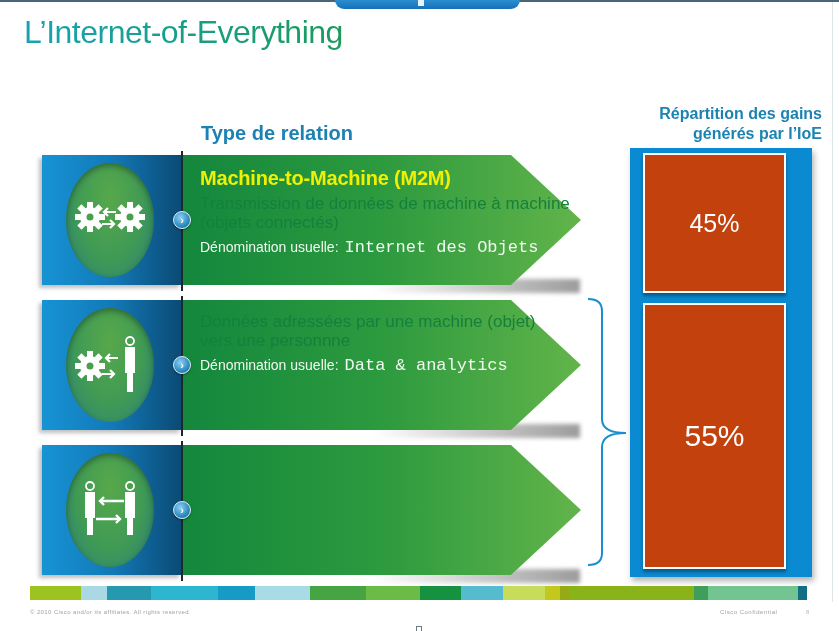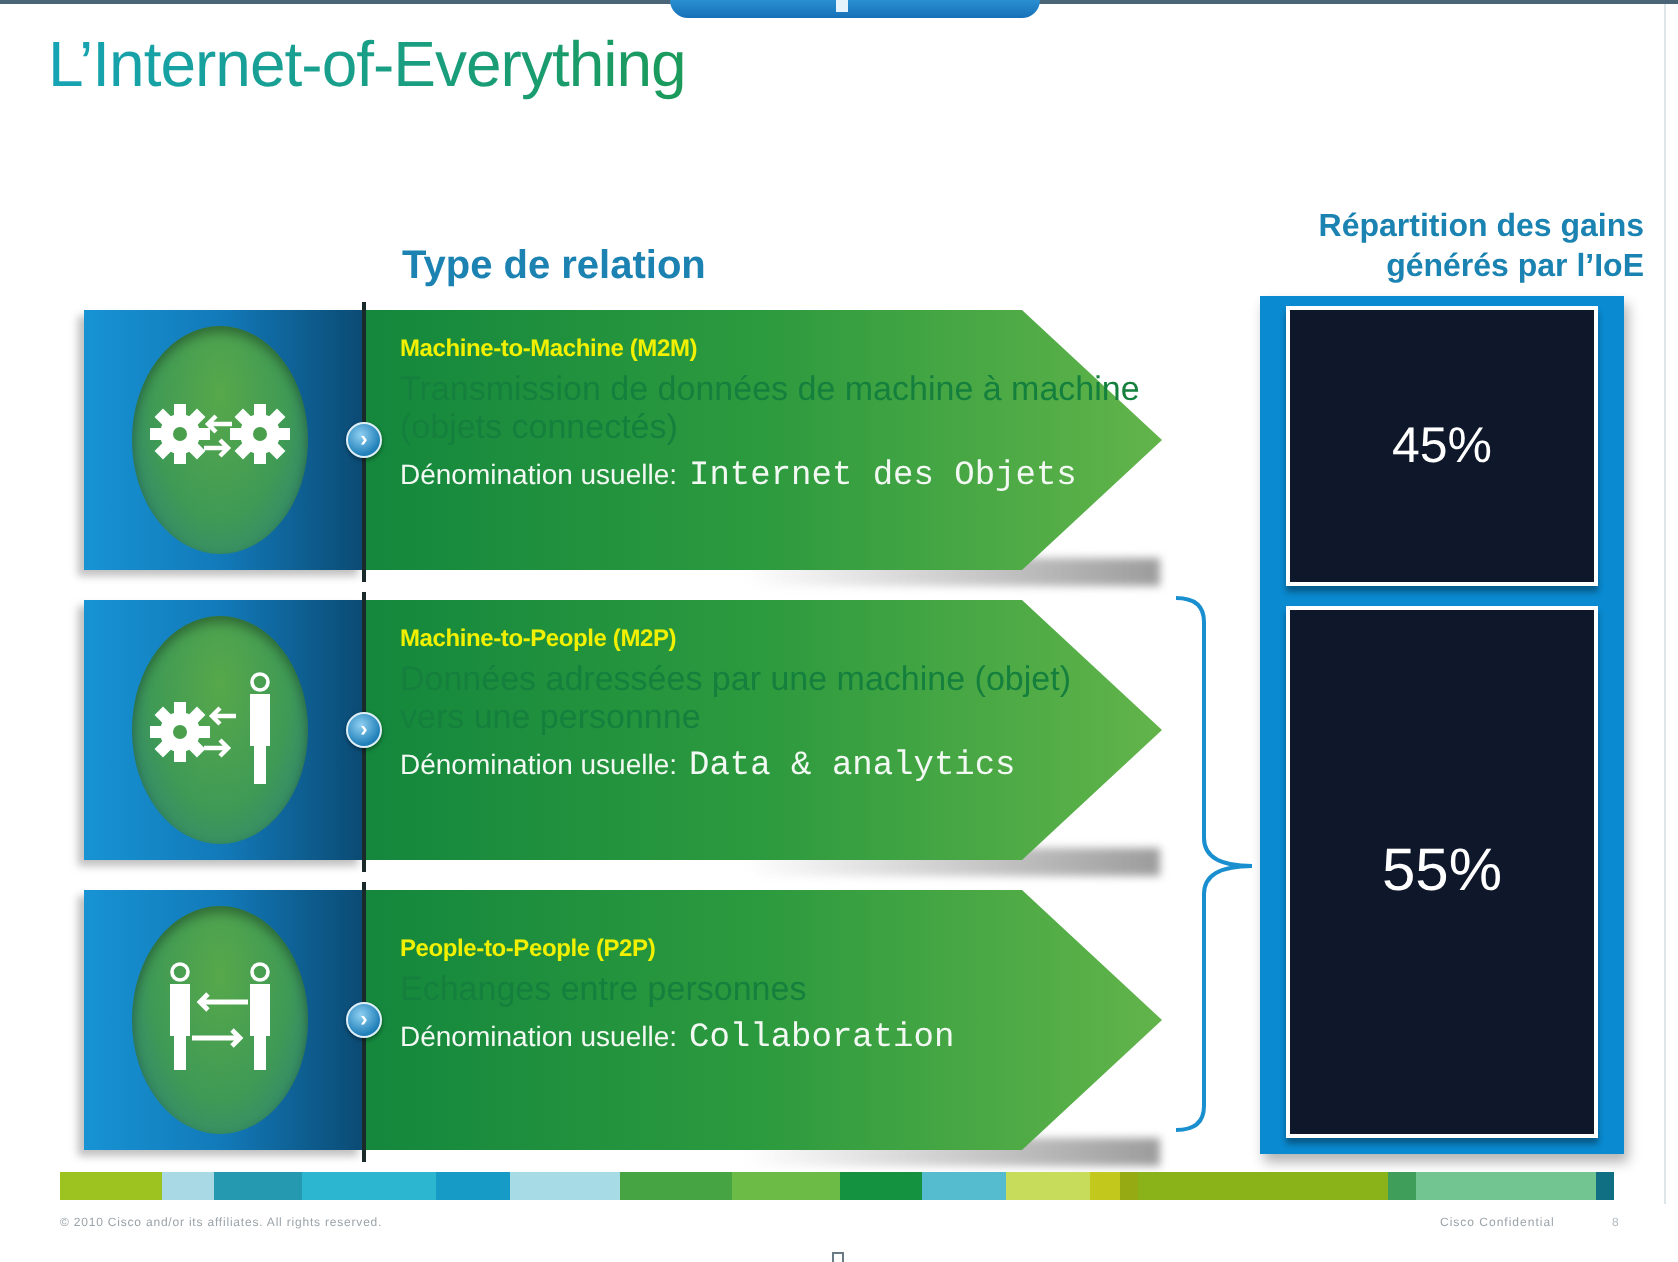--- a/index.html
+++ b/index.html
@@ -17,31 +17,31 @@
 
     .row { position: absolute; left: 42px; width: 540px; height: 130px; }
     .row .shadow { position: absolute; left: 330px; right: 2px; bottom: -8px; height: 14px; background: linear-gradient(90deg, rgba(255,255,255,0), rgba(90,90,90,0.6)); filter: blur(2px); }
     .row .left-panel { position: absolute; left: 0; top: 0; width: 140px; height: 130px; background: linear-gradient(90deg,#1793d4 0%,#1279b8 50%,#0b4a73 100%); box-shadow: -3px 3px 4px rgba(0,0,0,0.25); }
     .row .circle { position: absolute; left: 24px; top: 8px; width: 88px; height: 114px; border-radius: 50%; background: radial-gradient(ellipse at 50% 30%, #57a84a 0%, #3f9a55 55%, #2c7f7c 100%); box-shadow: inset 0 3px 6px rgba(0,0,0,0.35); }
     .row .circle svg { position: absolute; left: 8px; top: 28px; }
     .row .arrow { position: absolute; left: 139px; top: 0; width: 400px; height: 130px; background: linear-gradient(90deg,#14873d 0%,#2c9a3e 50%,#62b44a 100%); clip-path: polygon(0 0, 330px 0, 400px 65px, 330px 130px, 0 130px); }
     .row .divider { position: absolute; left: 139px; top: -4px; width: 1.5px; height: 140px; background: #1a2a2a; }
     .row .bullet { position: absolute; left: 131px; top: 56px; width: 18px; height: 18px; border-radius: 50%; background: radial-gradient(circle at 40% 35%, #8fd0f2, #1f7fb8 70%); border: 1px solid #dfeff8; box-shadow: 0 1px 2px rgba(0,0,0,0.4); color: #fff; font-size: 11px; font-weight: bold; text-align: center; line-height: 16px; }
     .row .content { position: absolute; left: 158px; top: 12px; width: 370px; color: #fff; }
-    .row .rtitle { font-size: 12px; font-weight: bold; color: #f0f000; margin-bottom: 4px; letter-spacing: -0.2px; }
+    .row .rtitle { font-size: 20px; font-weight: bold; color: #f0f000; margin-bottom: 4px; letter-spacing: -0.2px; }
     .row .rdesc { font-size: 17px; line-height: 19px; color: #15803d; margin-bottom: 6px; }
     .row .rname { font-size: 15px; color: #f2f8f2; white-space: nowrap; }
     .row .rname .lbl { font-size: 14px; }
     .row .rname .val { font-size: 17px; margin-left: 6px; font-family: Liberation Mono, monospace; }
 
     .bracket { position: absolute; left: 586px; top: 297px; }
 
     .gains-heading { position: absolute; left: 612px; top: 104px; width: 210px; text-align: right; font-size: 16px; font-weight: bold; color: #1b83b1; line-height: 20px; }
     .gains-frame { position: absolute; left: 630px; top: 148px; width: 182px; height: 429px; background: #0a8ad0; box-shadow: 2px 4px 6px rgba(0,0,0,0.3); }
-    .gains-box { position: absolute; left: 13px; width: 156px; background: #0f172a; border: 2px solid #ffffff; box-shadow: 0 3px 3px rgba(0,0,0,0.35); display: flex; align-items: center; justify-content: center; color: #fff; }
+    .gains-box { position: absolute; left: 13px; width: 143px; background: #c2410c; border: 2px solid #ffffff; box-shadow: 0 3px 3px rgba(0,0,0,0.35); display: flex; align-items: center; justify-content: center; color: #fff; }
     .gains-box.b45 { top: 5px; height: 140px; font-size: 25px; }
     .gains-box.b55 { top: 155px; height: 266px; font-size: 30px; }
 
     .colorbar { position: absolute; left: 30px; top: 586px; height: 14px; display: flex; }
     .colorbar div { height: 14px; }
 
     .footer-left { position: absolute; left: 30px; top: 609px; font-size: 6px; color: #9aa3a8; letter-spacing: 0.4px; white-space: nowrap; }
     .footer-right { position: absolute; left: 720px; top: 609px; font-size: 6px; color: #9aa3a8; letter-spacing: 0.5px; white-space: nowrap; }
     .footer-page { position: absolute; left: 806px; top: 609px; font-size: 6px; color: #b5bcc0; }
     .bottom-mark { position: absolute; left: 416px; top: 626px; width: 6px; height: 5px; border: 1px solid #6b7b86; border-bottom: none; }
@@ -123,21 +123,20 @@
           <circle cx="56" cy="5" r="4" fill="none" stroke="#fff" stroke-width="1.8"></circle>
           <rect x="51" y="11" width="10" height="26" fill="#fff"></rect>
           <rect x="53" y="37" width="6" height="19" fill="#fff"></rect>
         </svg>
       </div>
     </div>
     <div class="arrow"></div>
     <div class="divider"></div>
     <div class="bullet">›</div>
     <div class="content">
-      <div class="rtitle">Machine-to-People (M2P)</div>
       <div class="rdesc">Données adressées par une machine (objet) vers une personnne</div>
       <div class="rname">
         <span class="lbl">Dénomination usuelle:</span><span class="val">Data &amp; analytics</span>
       </div>
     </div>
   </div>
 
   <div class="row" style="top:445px;">
     <div class="shadow"></div>
     <div class="left-panel">
@@ -152,27 +151,20 @@
           <g stroke="#fff" stroke-width="2.4" fill="none">
             <path d="M50 20 H26 M30 16 L26 20 L30 24"></path>
             <path d="M22 38 H46 M42 34 L46 38 L42 42"></path>
           </g>
         </svg>
       </div>
     </div>
     <div class="arrow"></div>
     <div class="divider"></div>
     <div class="bullet">›</div>
-    <div class="content" style="top:22px;">
-      <div class="rtitle">People-to-People (P2P)</div>
-      <div class="rdesc">Echanges entre personnes</div>
-      <div class="rname">
-        <span class="lbl">Dénomination usuelle:</span><span class="val">Collaboration</span>
-      </div>
-    </div>
   </div>
 
   <svg class="bracket" width="44" height="270" viewBox="0 0 44 270">
     <path d="M2 2 Q16 2 16 14 L16 122 Q16 136 40 136 Q16 136 16 150 L16 256 Q16 268 2 268" fill="none" stroke="#1a8fd0" stroke-width="2"></path>
   </svg>
 
   <div class="gains-heading">Répartition des gains générés par l’IoE</div>
   <div class="gains-frame">
     <div class="gains-box b45">45%</div>
     <div class="gains-box b55">55%</div>

